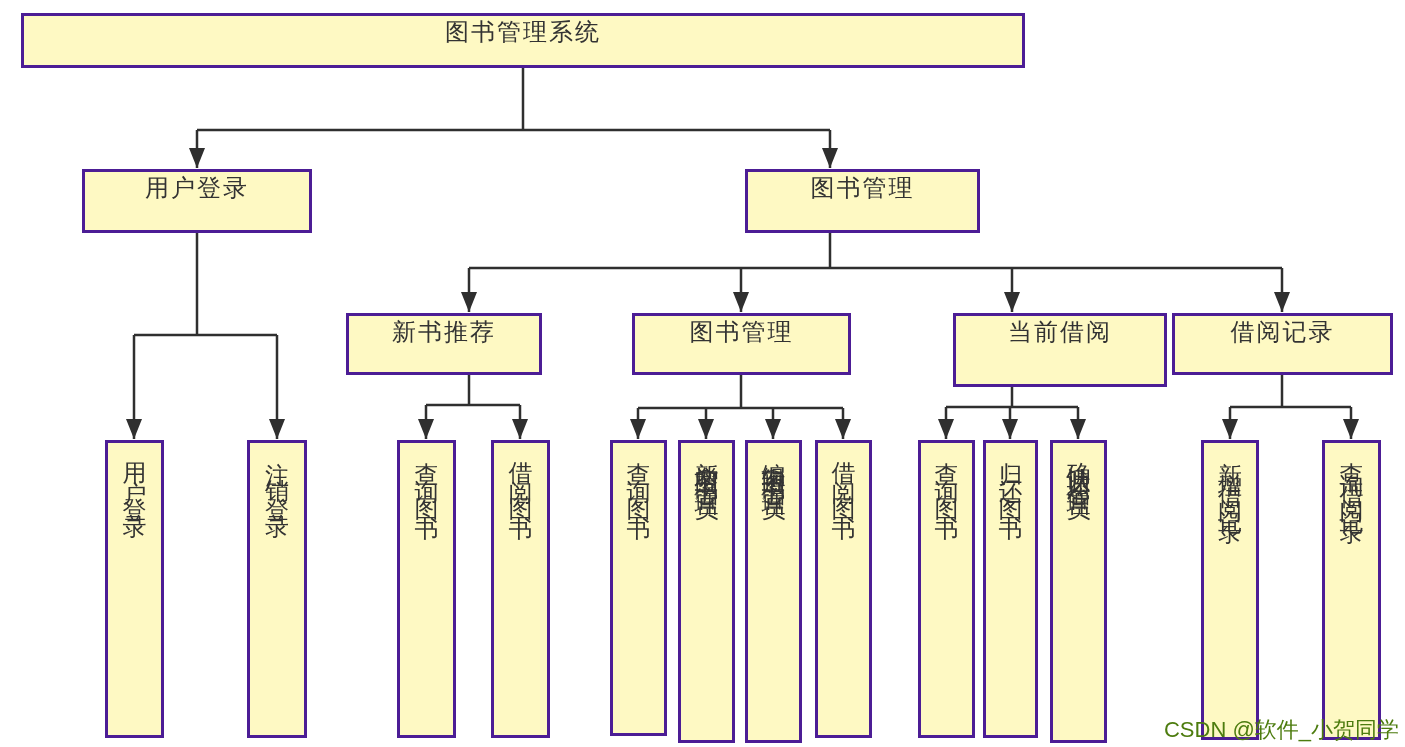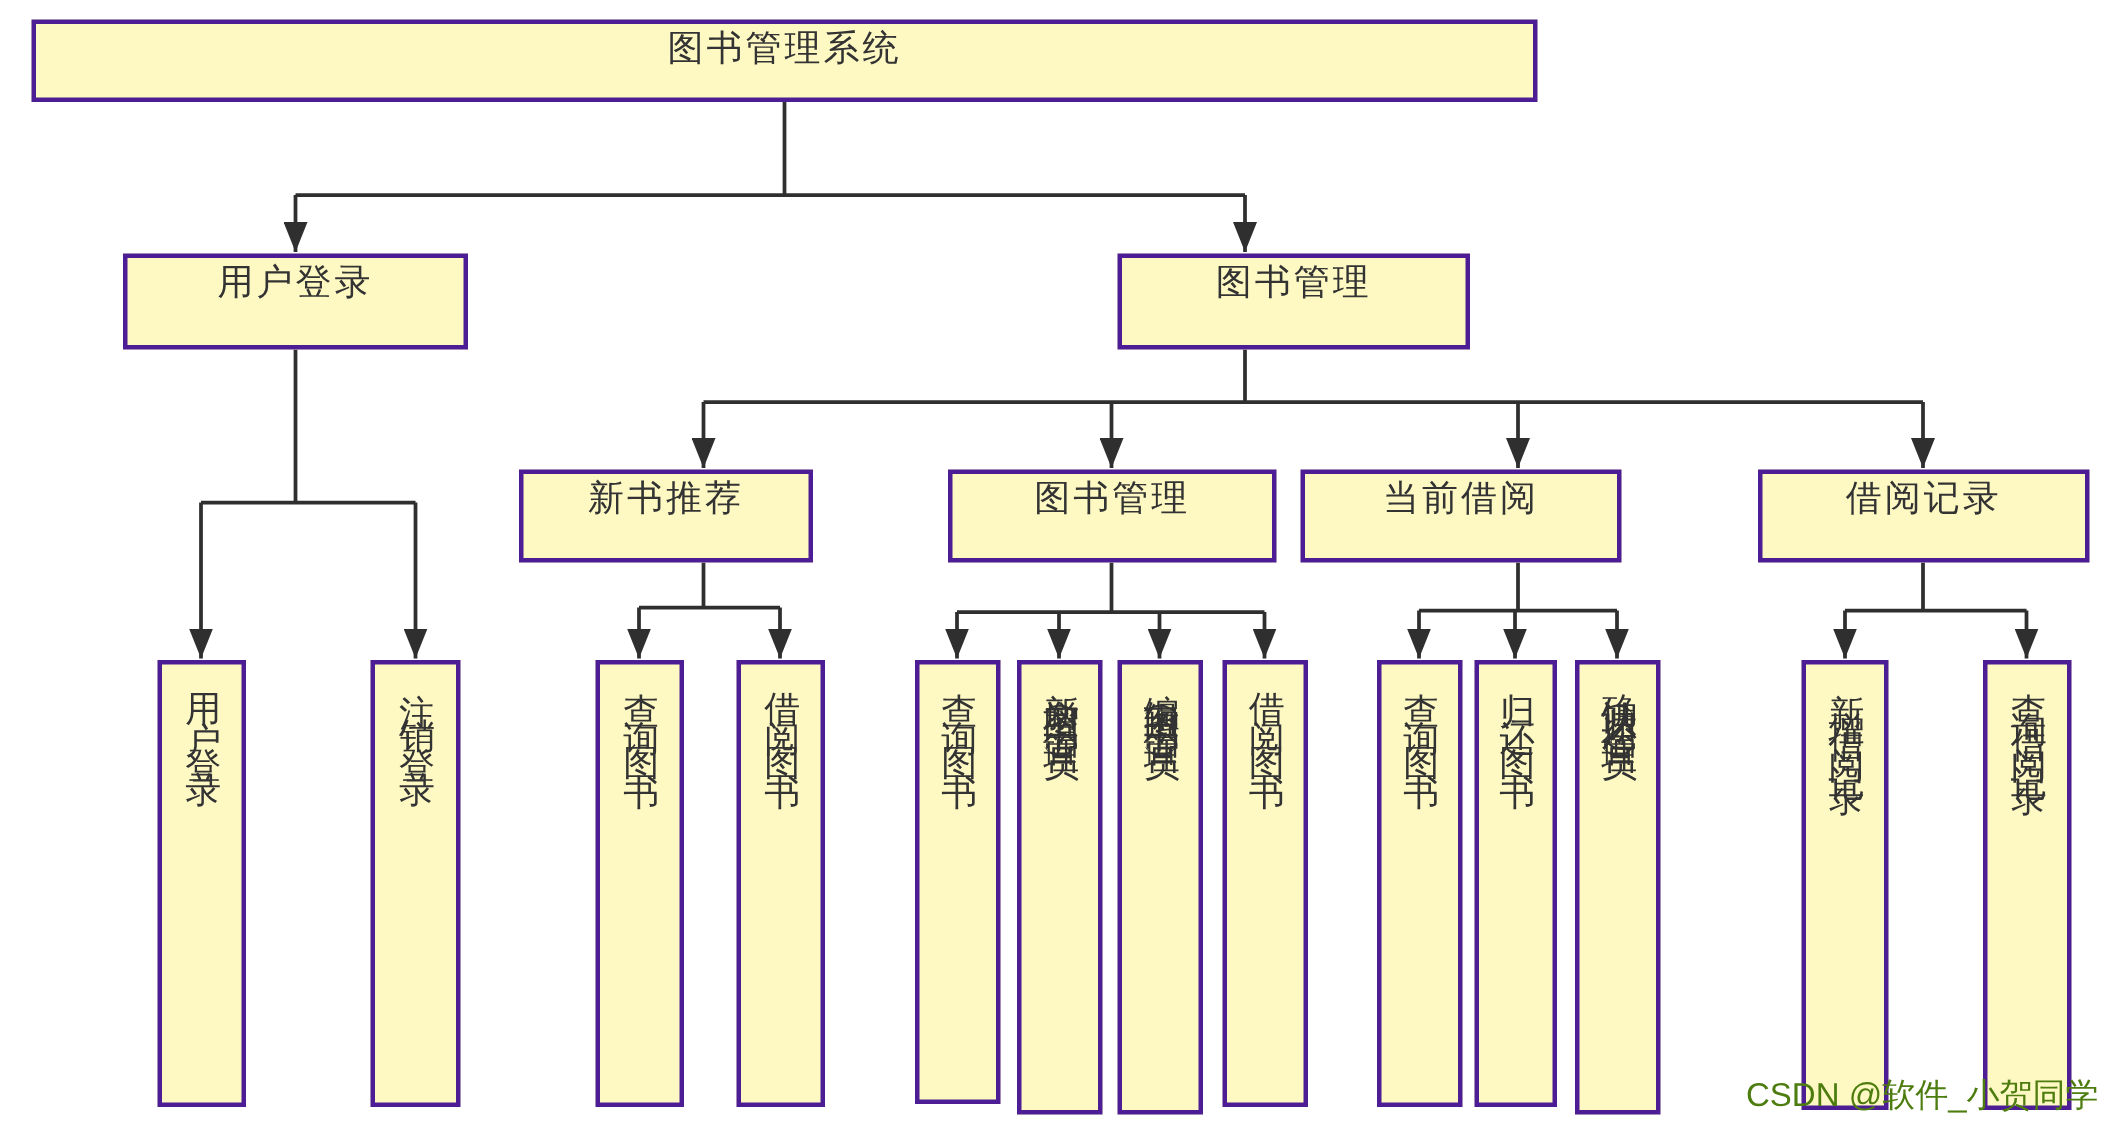--- a/index.html
+++ b/index.html
@@ -122,21 +122,21 @@
   <div class="box" style="left:712px; top:169px; width:235px; height:64px;margin-left:33px;">
     <span class="h-label">图书管理</span>
   </div>
 
   <div class="box" style="left:346px; top:313px; width:196px; height:62px;">
     <span class="h-label">新书推荐</span>
   </div>
   <div class="box" style="left:632px; top:313px; width:219px; height:62px;">
     <span class="h-label">图书管理</span>
   </div>
-  <div class="box" style="left:867px; top:313px; width:214px; height:62px;">
+  <div class="box" style="left:953px; top:313px; width:214px; height:74px;">
     <span class="h-label">当前借阅</span>
   </div>
   <div class="box" style="left:1172px; top:313px; width:221px; height:62px;">
     <span class="h-label">借阅记录</span>
   </div>
 
   <div class="box" style="left:105px; top:440px; width:59px; height:298px;">
     <span class="v-label">用户登录</span>
   </div>
   <div class="box" style="left:247px; top:440px; width:60px; height:298px;">

